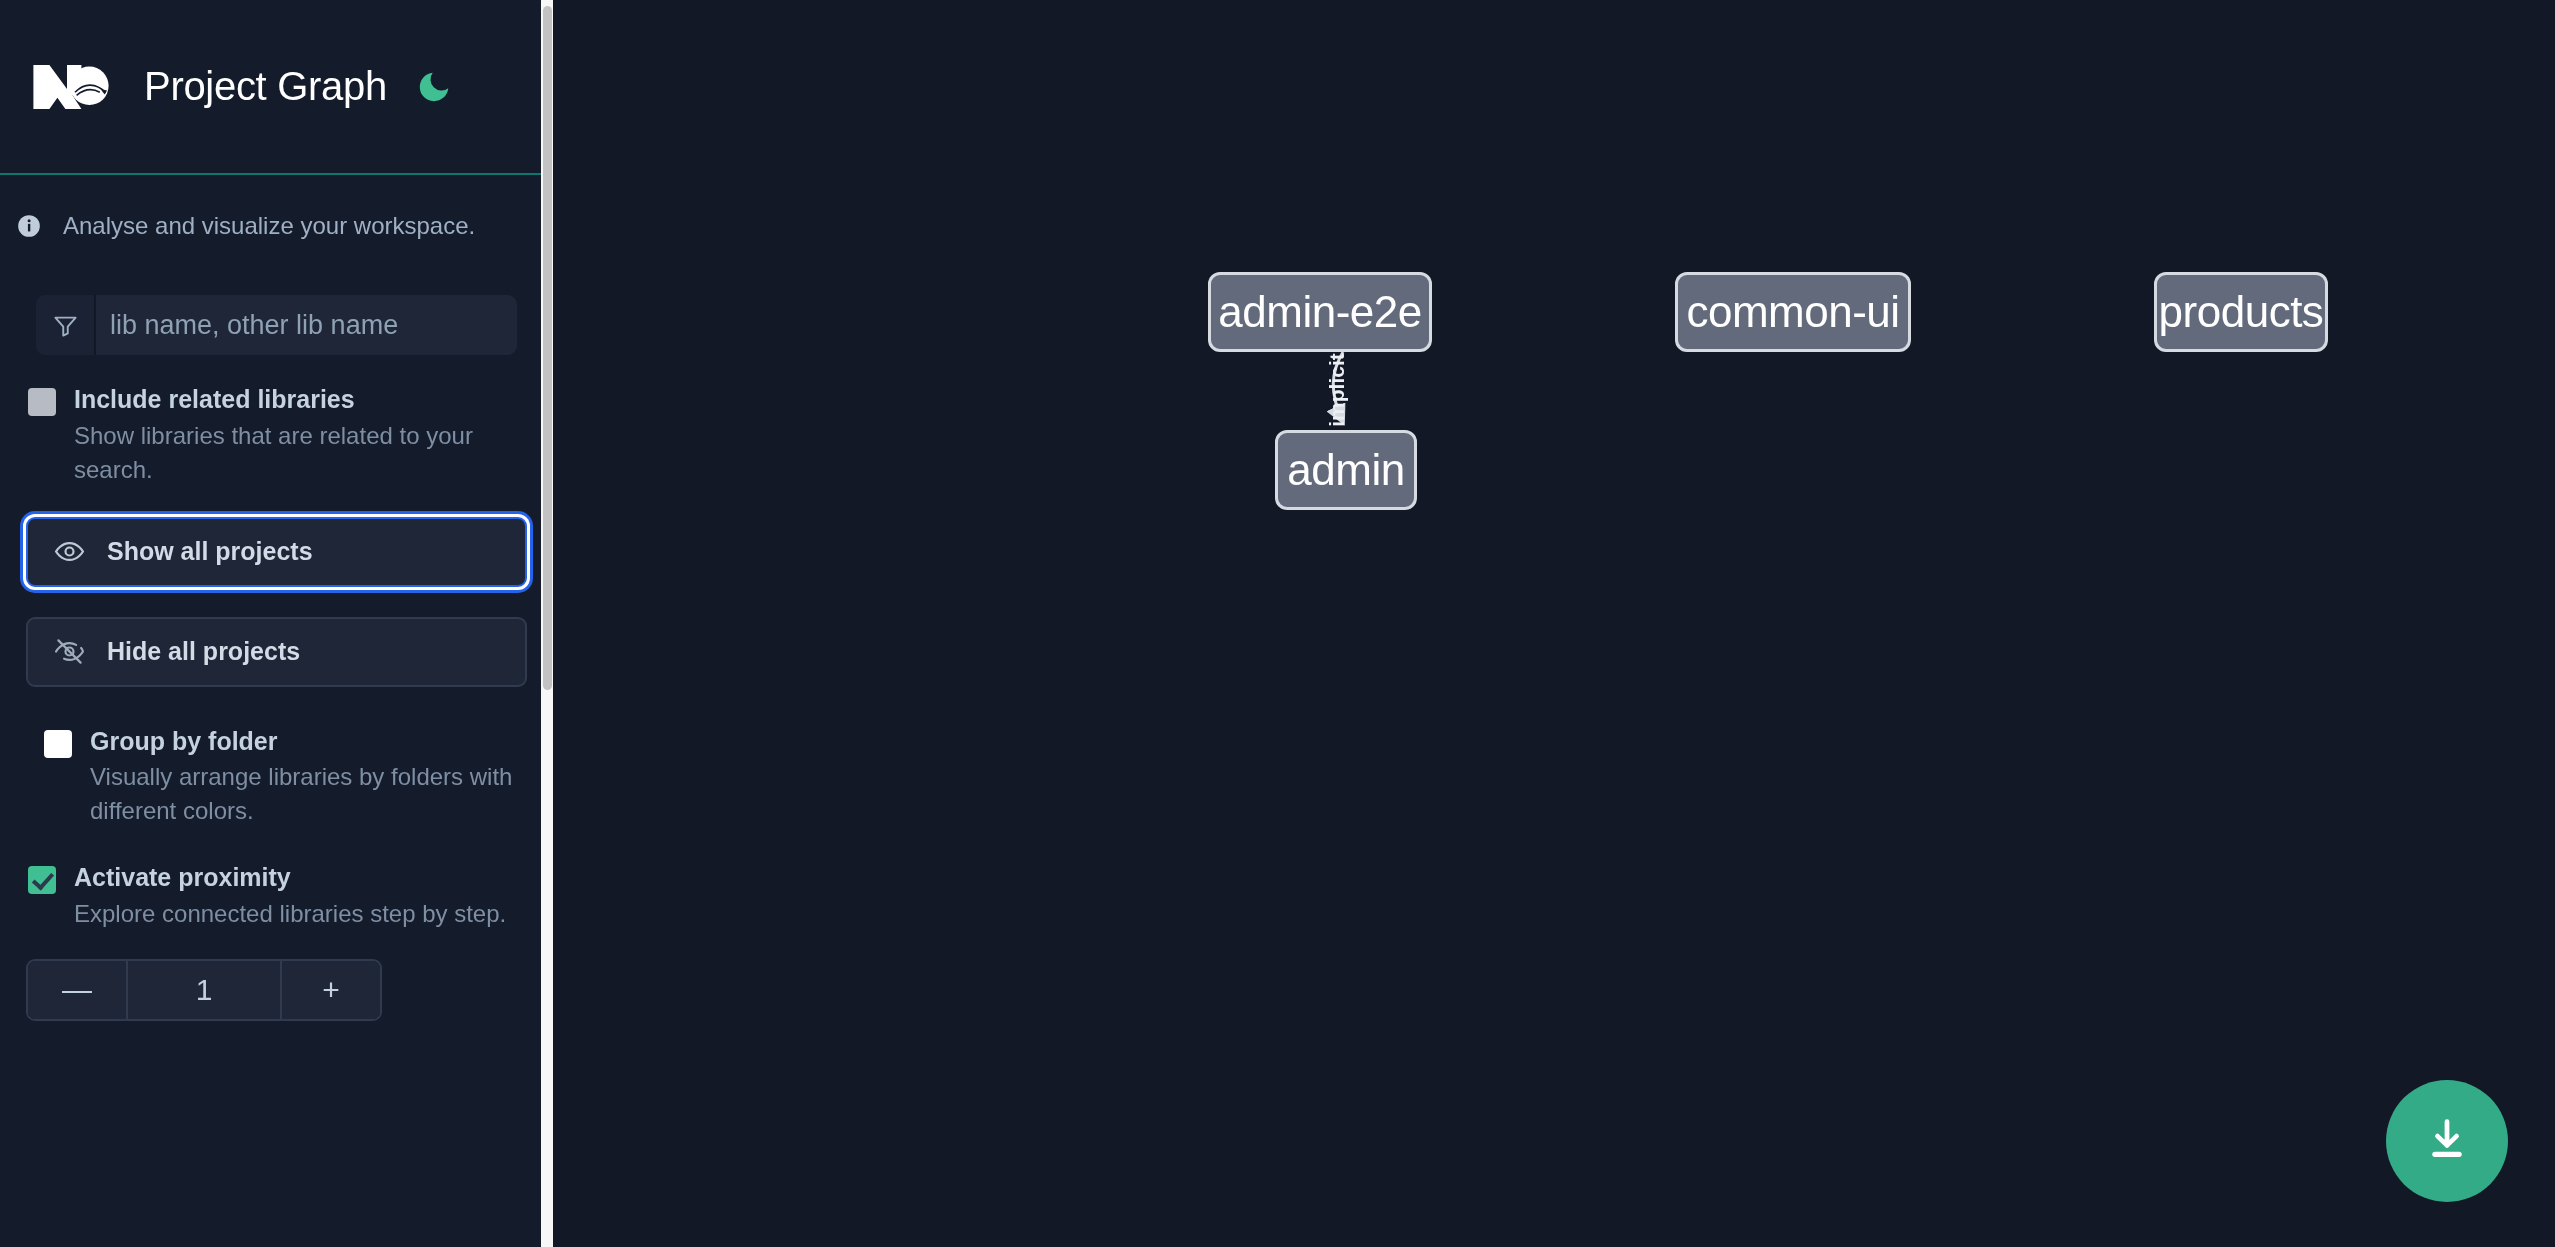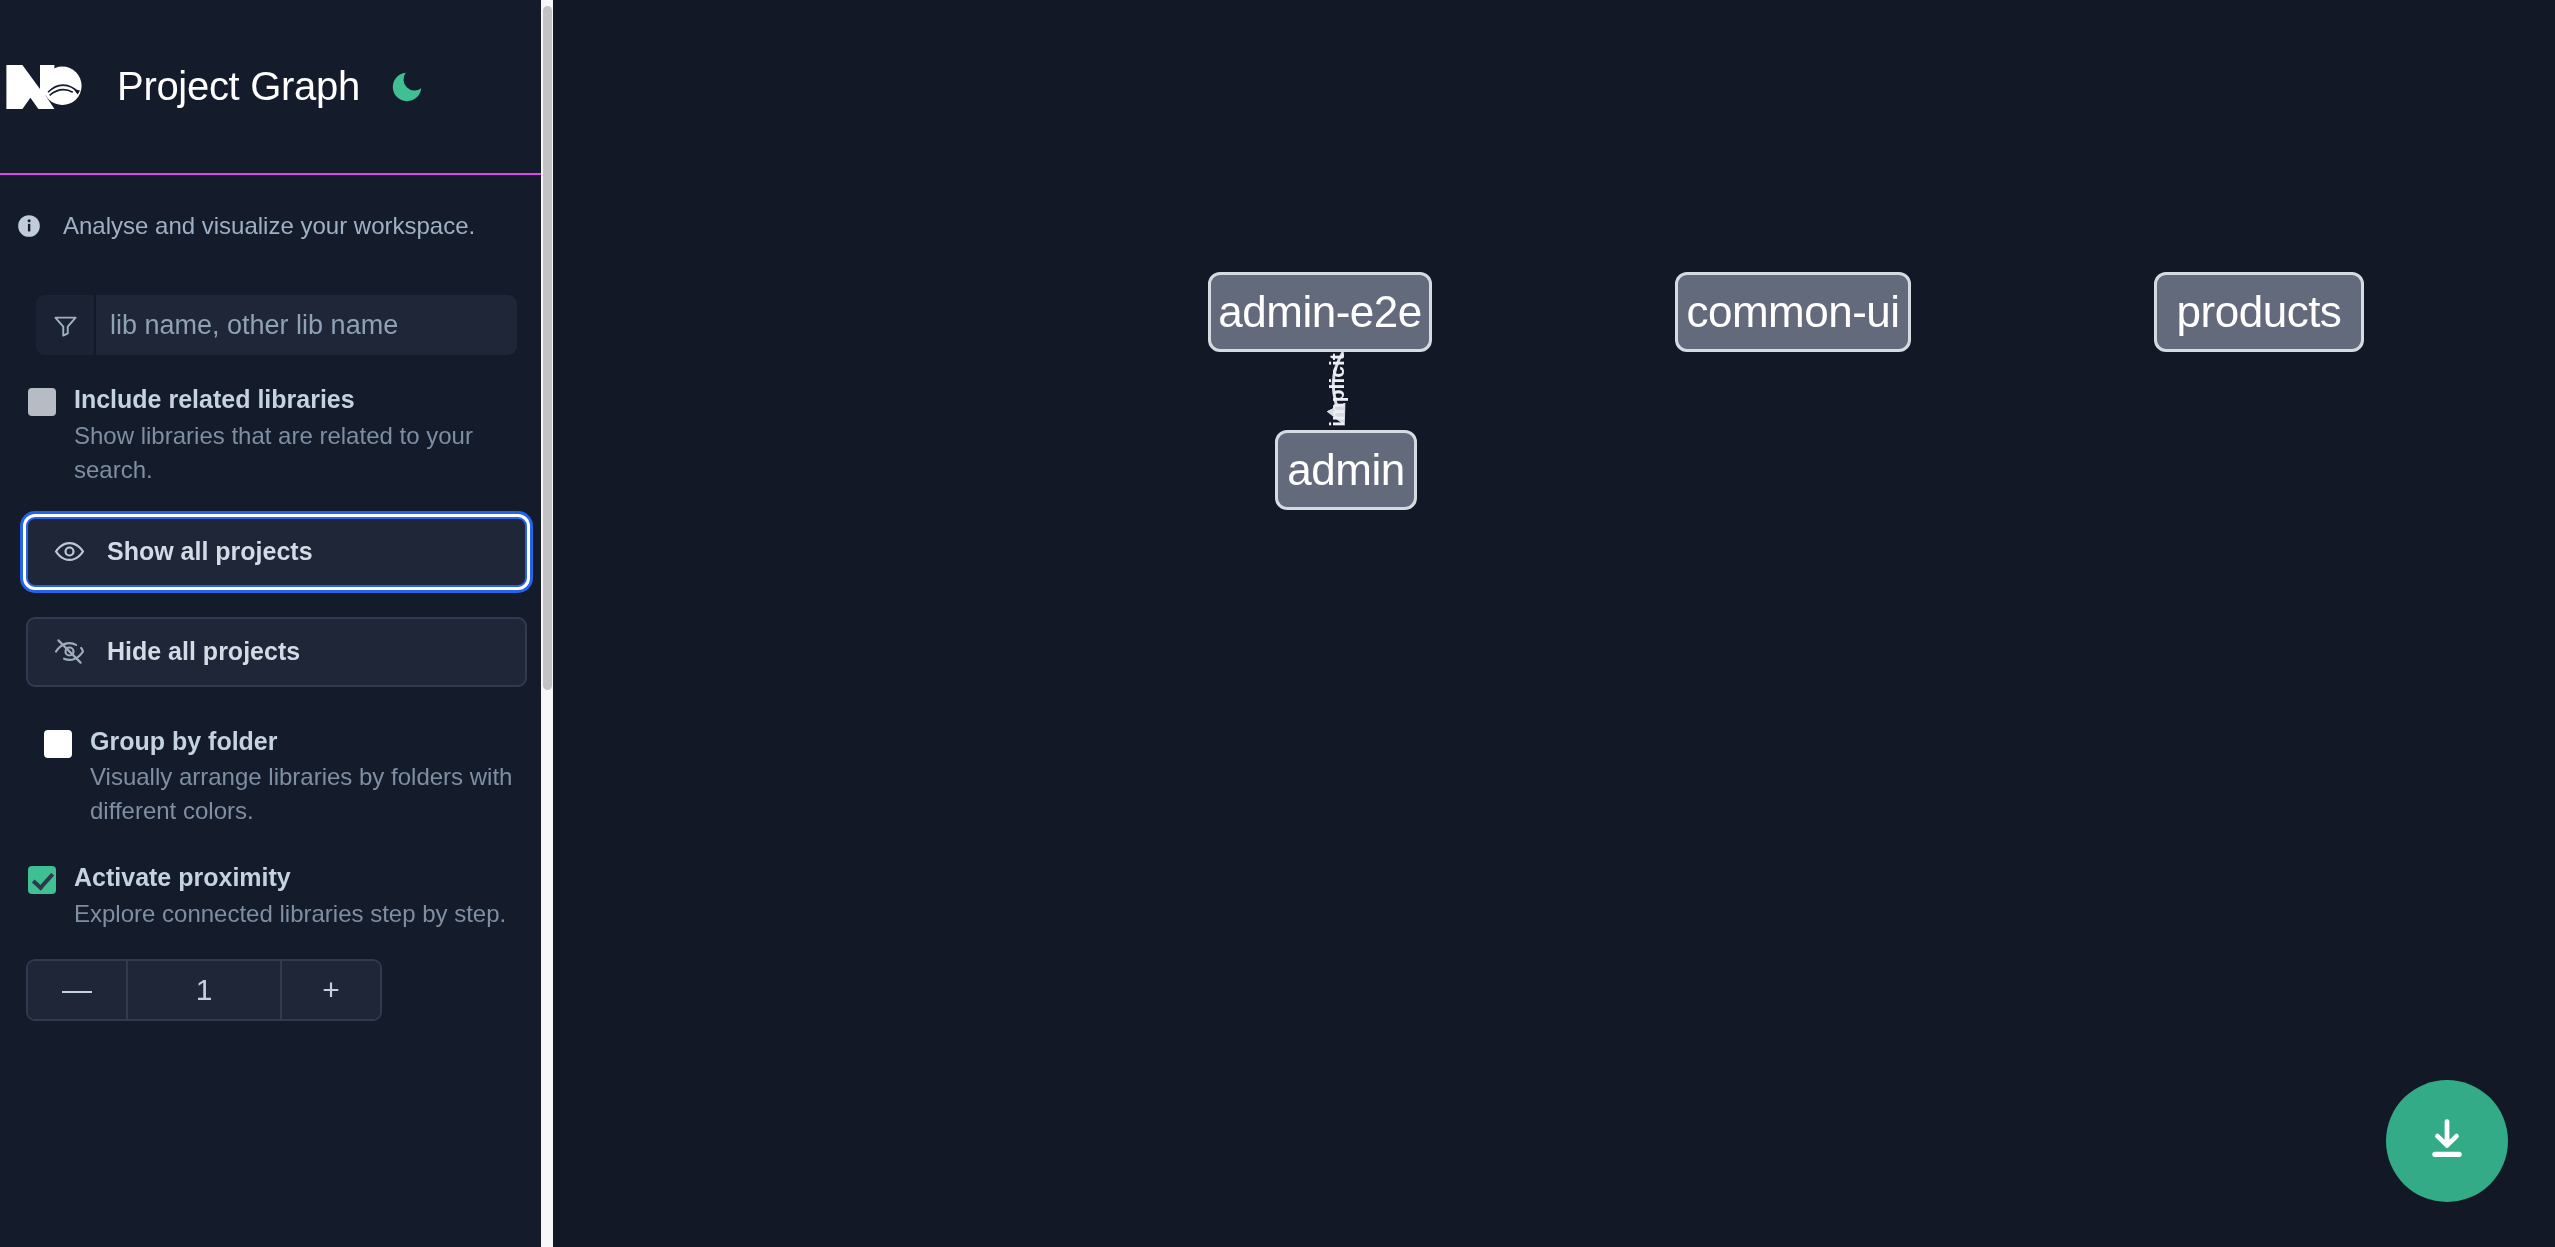--- a/index.html
+++ b/index.html
@@ -17,21 +17,22 @@
     width: 553px; height: 1247px;
     background: #141b2b;
     flex: 0 0 553px;
     overflow: hidden;
   }
   .sidebar-inner { width: 553px; }
 
   .brand-row {
     height: 175px;
     display: flex; align-items: center;
-    border-bottom: 2px solid #d946ef;
+    padding-left: 27px;
+    border-bottom: 2px solid #0f766e;
   }
   .nx-logo { width: 88px; height: 62px; flex: 0 0 auto; }
   .brand-title {
     margin-left: 29px;
     color: #ffffff;
     font-size: 40px;
     font-weight: 400;
     letter-spacing: -0.3px;
     white-space: nowrap;
   }
@@ -348,21 +349,21 @@
 
       <path d="M 2100 352 C 2088 372 2086 392 2100 422" stroke="#d6dbe2" stroke-width="3" fill="none" marker-end="url(#arrow)"></path>
     </svg>
 
     <div class="node" style="left:655px; top:272px; width:224px; height:80px;">
       <span>admin-e2e</span>
     </div>
     <div class="node" style="left:1122px; top:272px; width:236px; height:80px;">
       <span>common-ui</span>
     </div>
-    <div class="node" style="left:1601px; top:272px; width:210px; height:80px;">
+    <div class="node" style="left:1601px; top:272px; width:174px; height:80px;">
       <span>products</span>
     </div>
 
     <div class="node" style="left:722px; top:430px; width:142px; height:80px;">
       <span>admin</span>
     </div>
 
     <span class="edge-label" style="left:747px; top:378px;">implicit</span>
 
     <button class="dl-btn">

